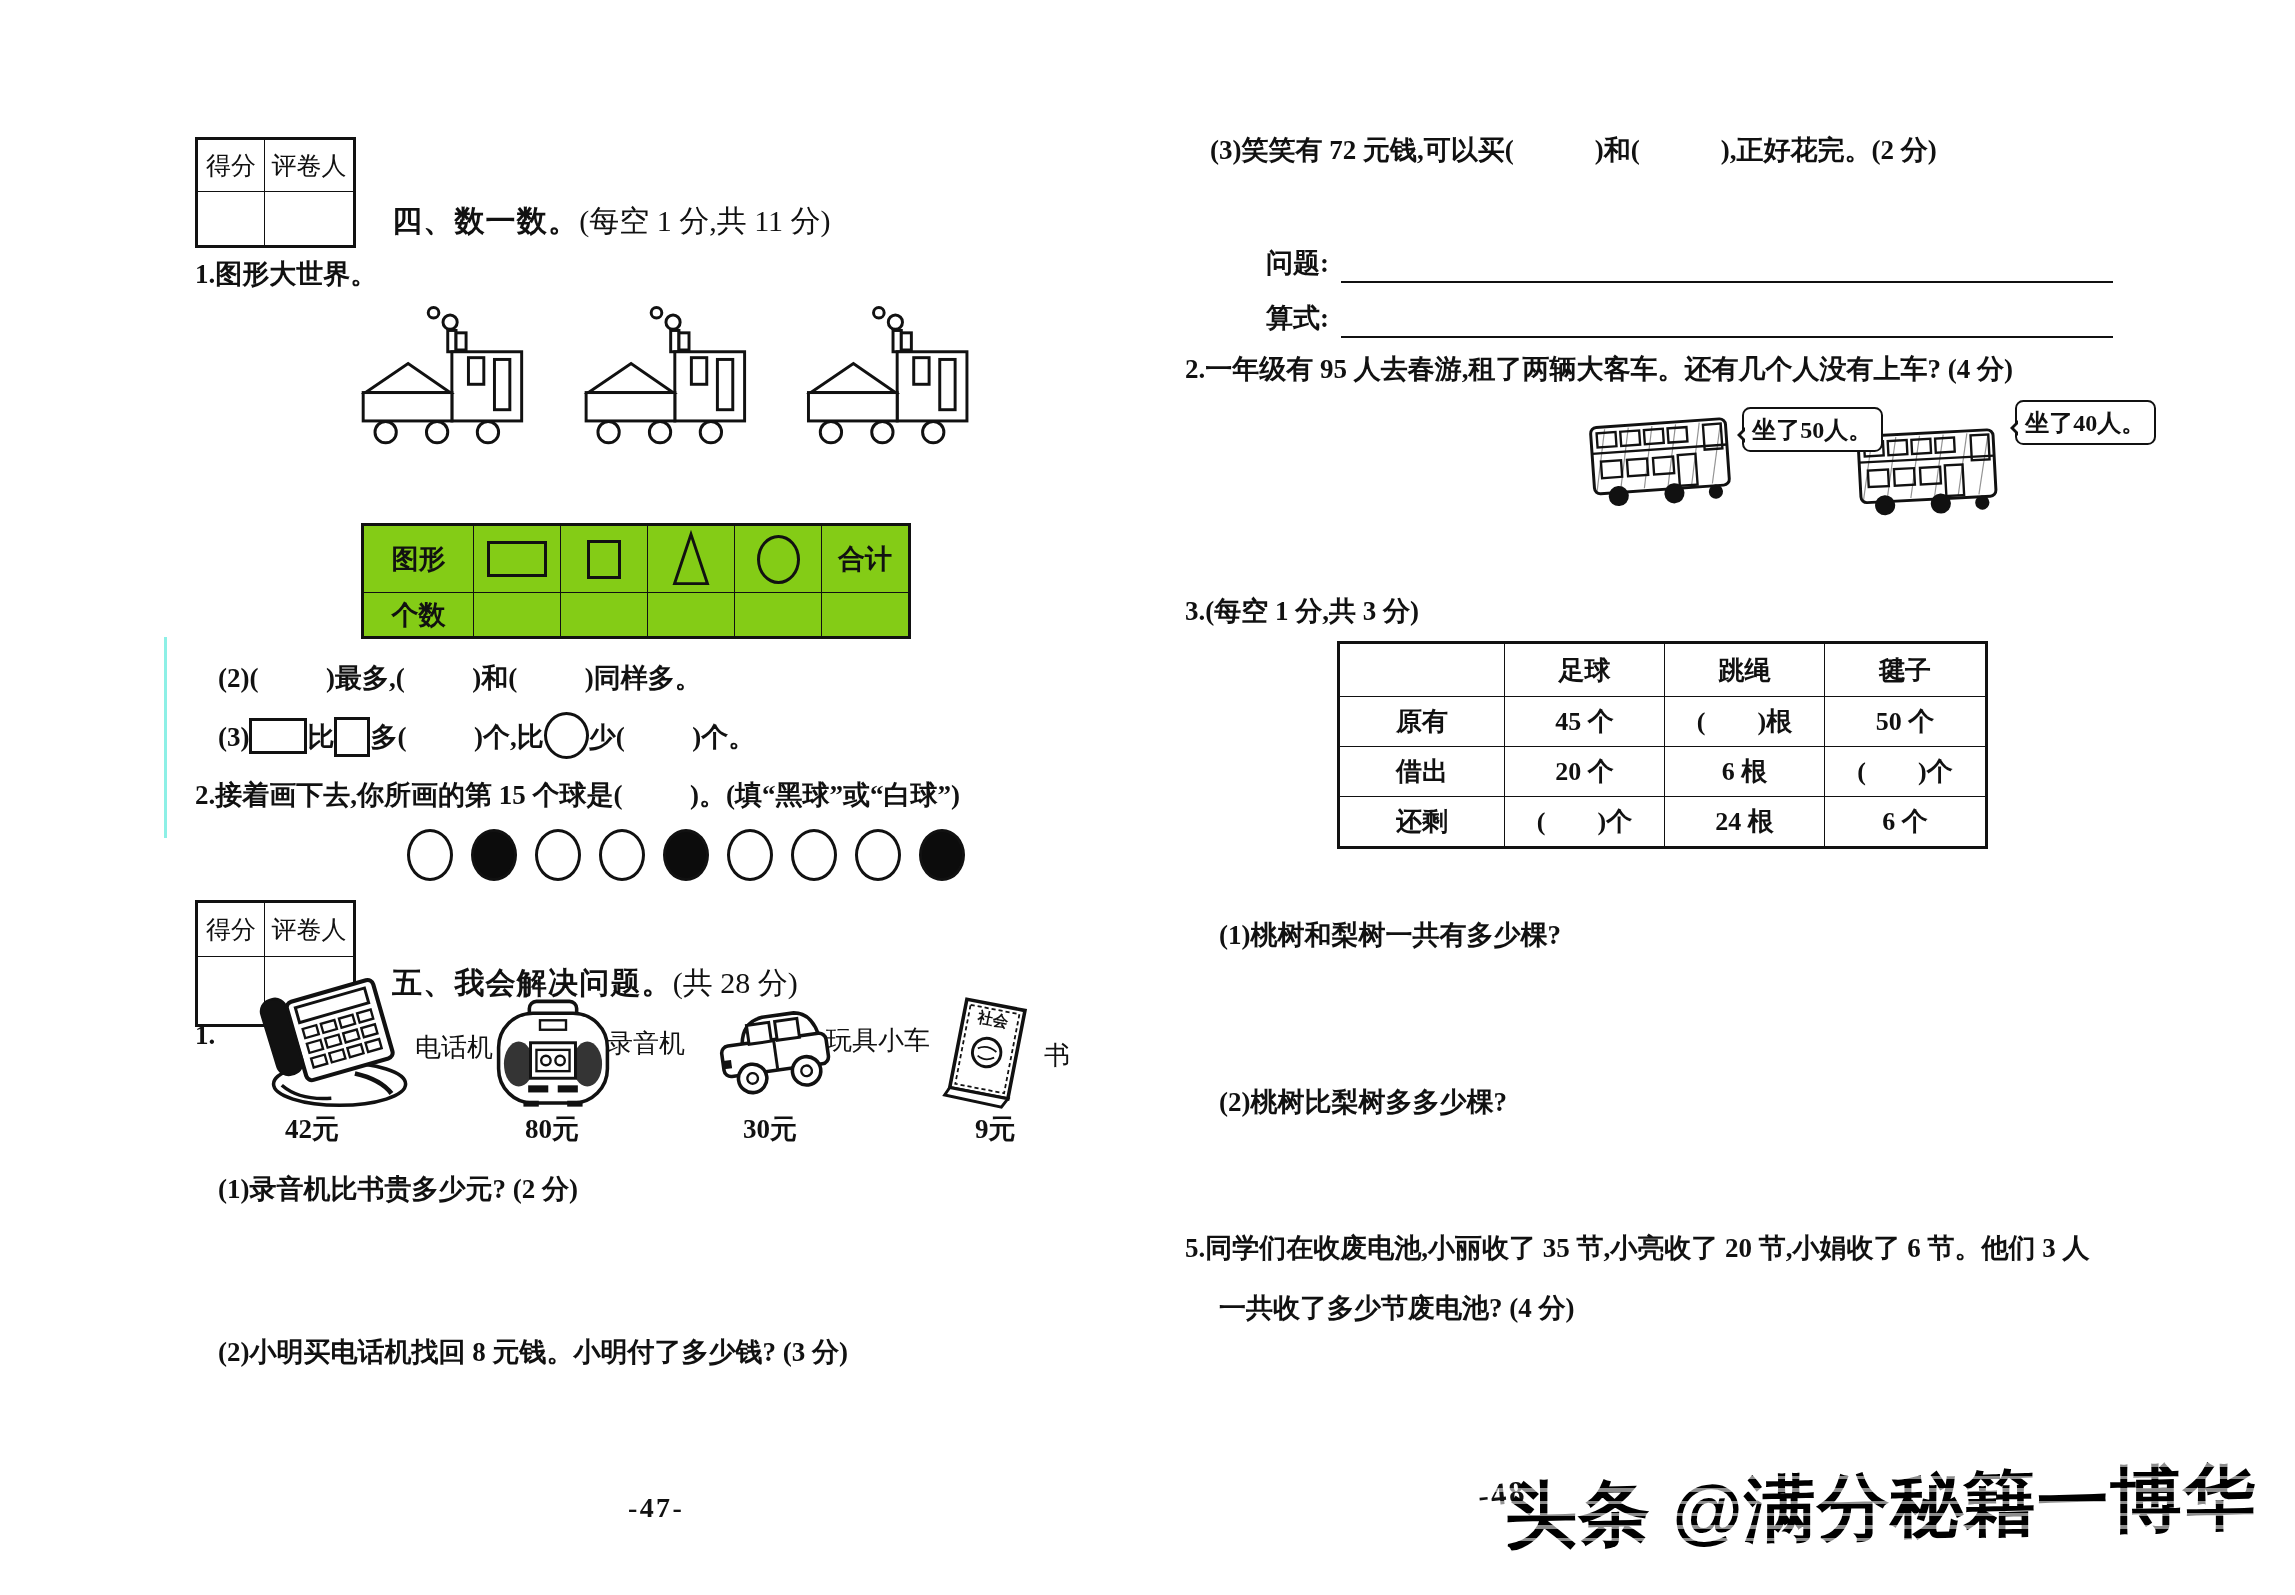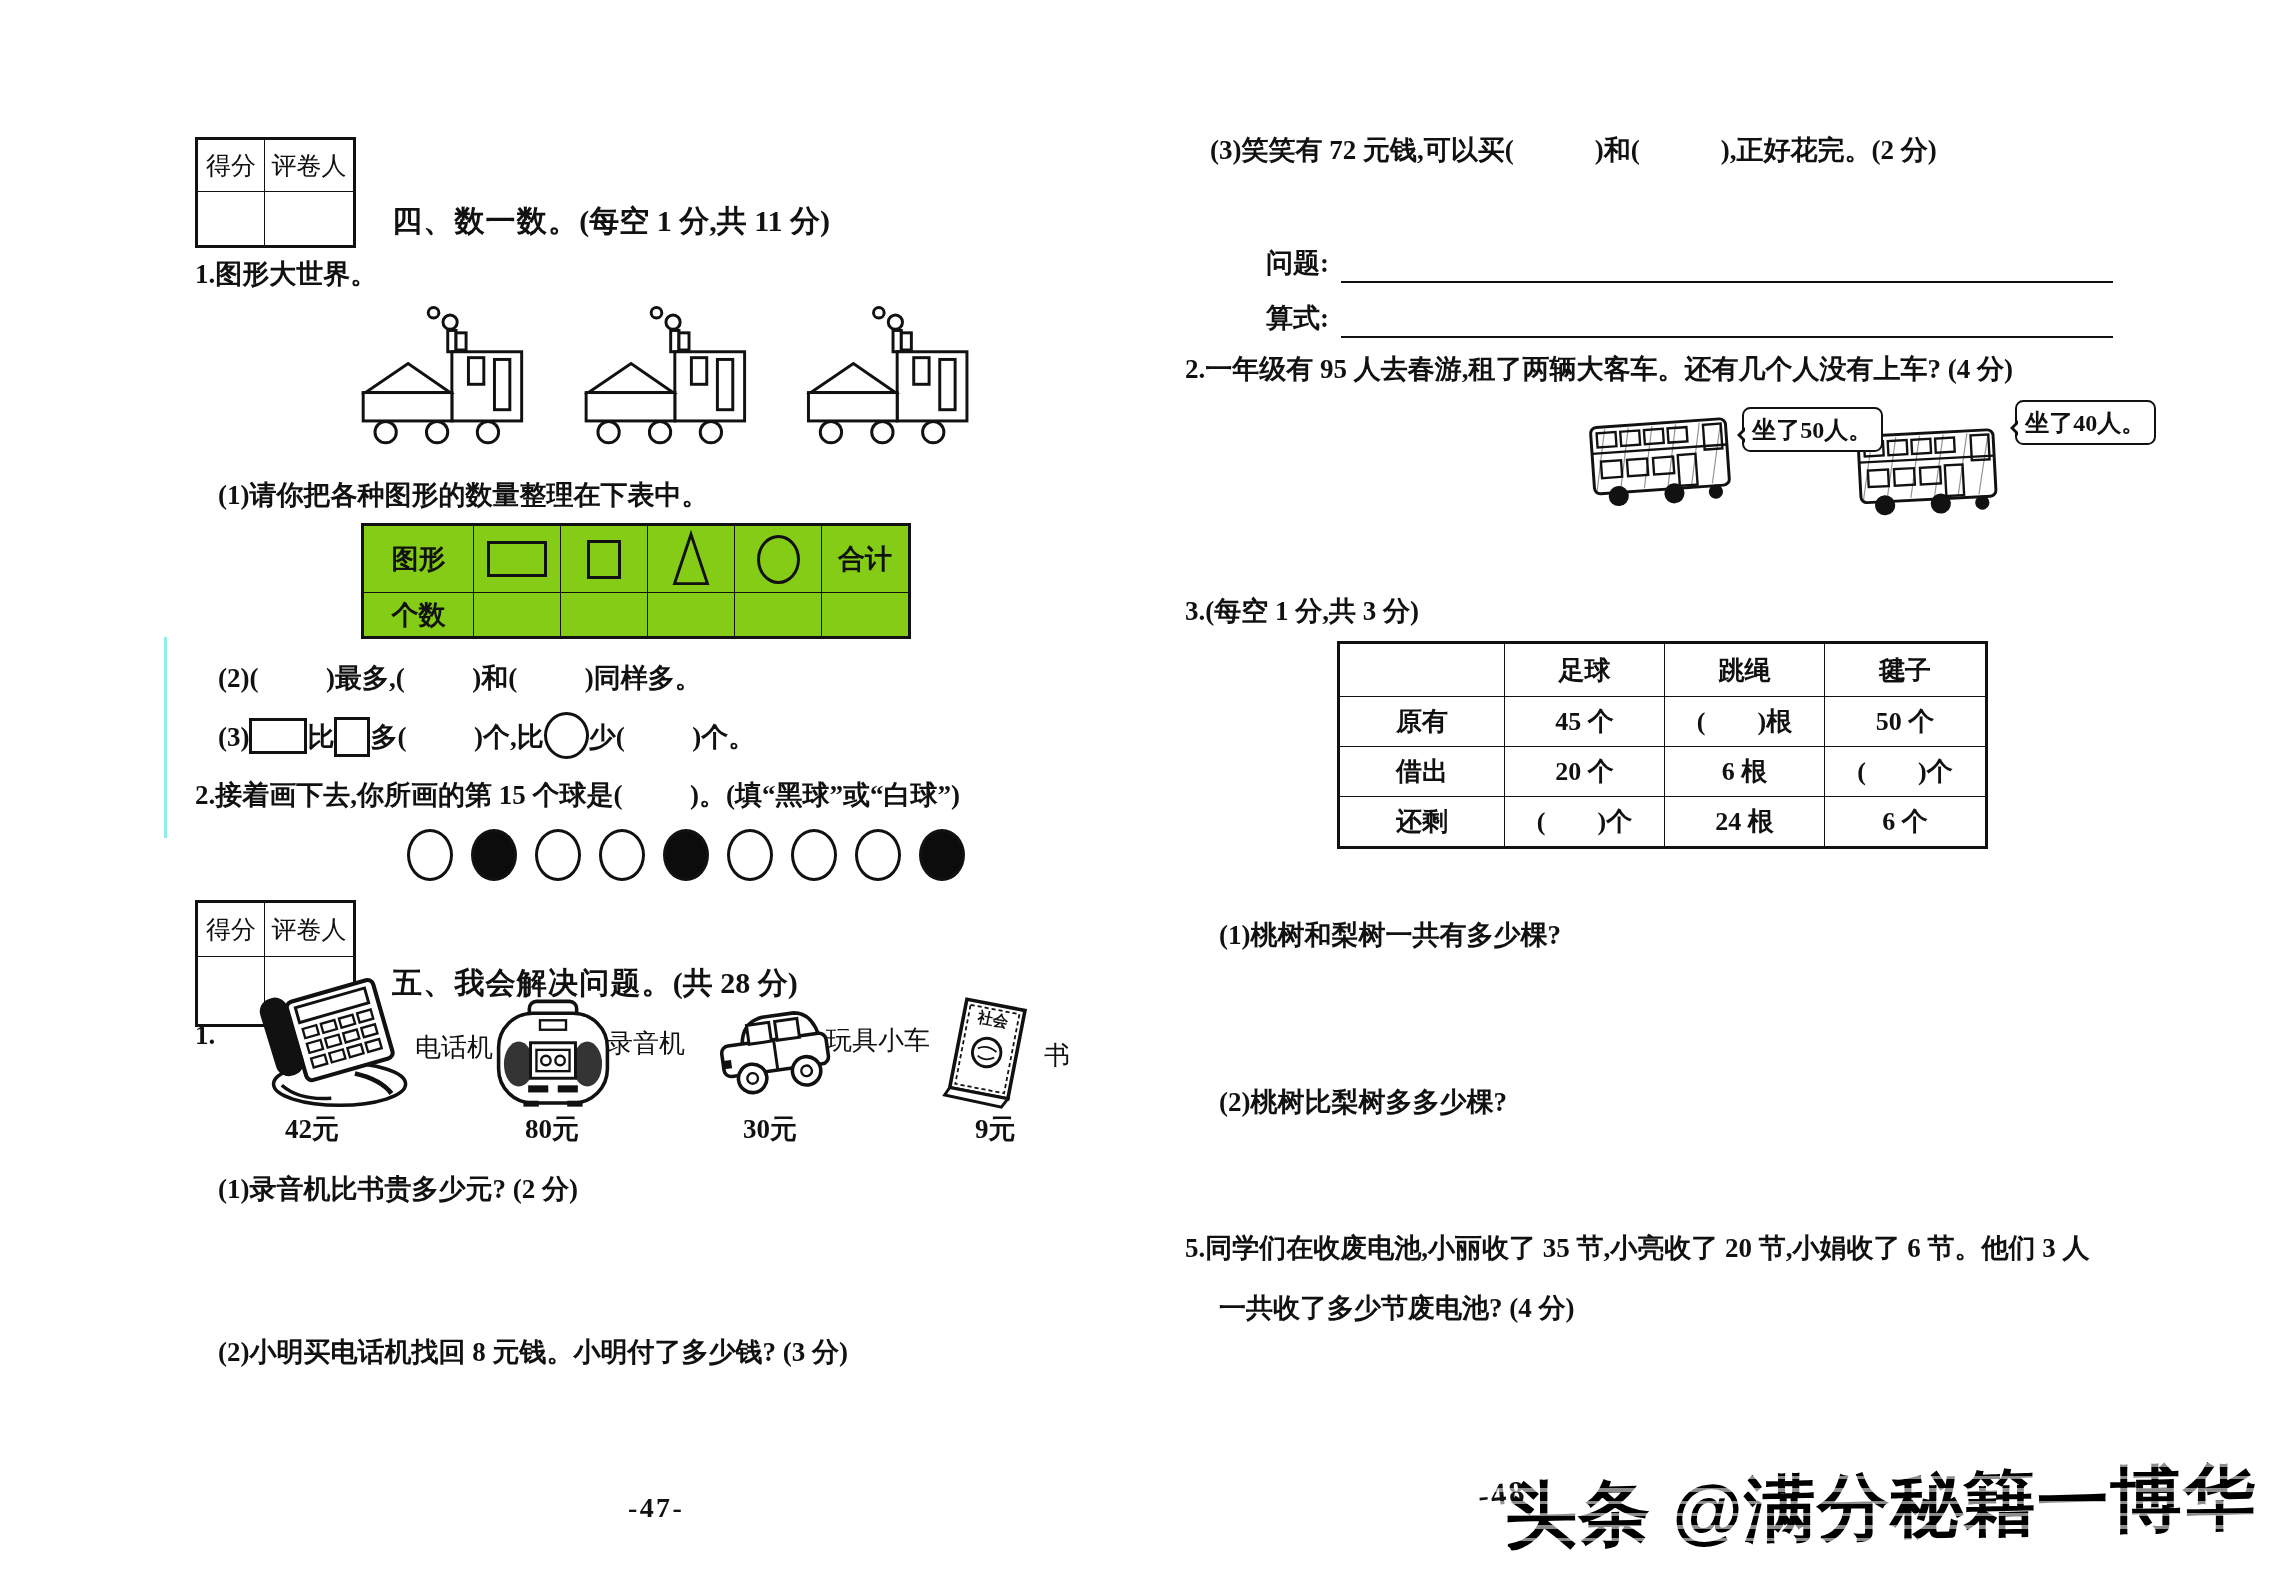--- a/index.html
+++ b/index.html
@@ -1,21 +1,21 @@
 <!DOCTYPE html>
 <html style="font-size:9.5px"><head>
 <meta charset="utf-8">
 <style>
   html,body{margin:0;padding:0;background:#e8e8e8;}
   .sheet{position:relative;width:2295px;height:1596px;background:#fff;overflow:hidden;
          font-family:"Liberation Serif",serif;color:#111;}
   .t{position:absolute;white-space:pre;font-size:27px;font-weight:700;line-height:1.18;}
   .sec-title{position:absolute;white-space:pre;font-size:30px;}
   .sec-title .strong{font-family:"Liberation Sans",sans-serif;font-weight:900;letter-spacing:1.2px;}
-  .sec-title .rest{font-weight:700;}
+  .sec-title .rest{font-weight:400;}
   
   .score-box{position:absolute;width:155px;border:3px solid #111;background:#fff;
              display:grid;grid-template-columns:66px 1fr;}
   .score-box .cell{border-left:1.8px solid #111;border-top:1.8px solid #111;
                    display:flex;align-items:center;justify-content:center;
                    font-size:25px;font-weight:400;white-space:nowrap;}
   .score-box .cell.c0{border-left:none;}
   .score-box .cell.r0{border-top:none;}
   
   .shape-table{position:absolute;left:361px;top:523px;border:3px solid #111;background:#84cc16;
@@ -103,21 +103,20 @@
           <circle cx="127" cy="215" r="18"></circle>
           <circle cx="213" cy="215" r="18"></circle>
         </g>
       </g>
     </defs>
     <use href="#train" x="0" y="0"></use>
     <use href="#train" x="377" y="0"></use>
     <use href="#train" x="753" y="0"></use>
   </svg>
 
-  <div class="t" style="left:218px;top:480px;">(1)请你把各种图形的数量整理在下表中。</div>
 
   <div class="shape-table">
     <div class="cell c0 r0">图形</div>
     <div class="cell r0">
         <span class="shp-rect"></span>
       </div>
     <div class="cell r0">
         <span class="shp-square"></span>
       </div>
     <div class="cell r0">

